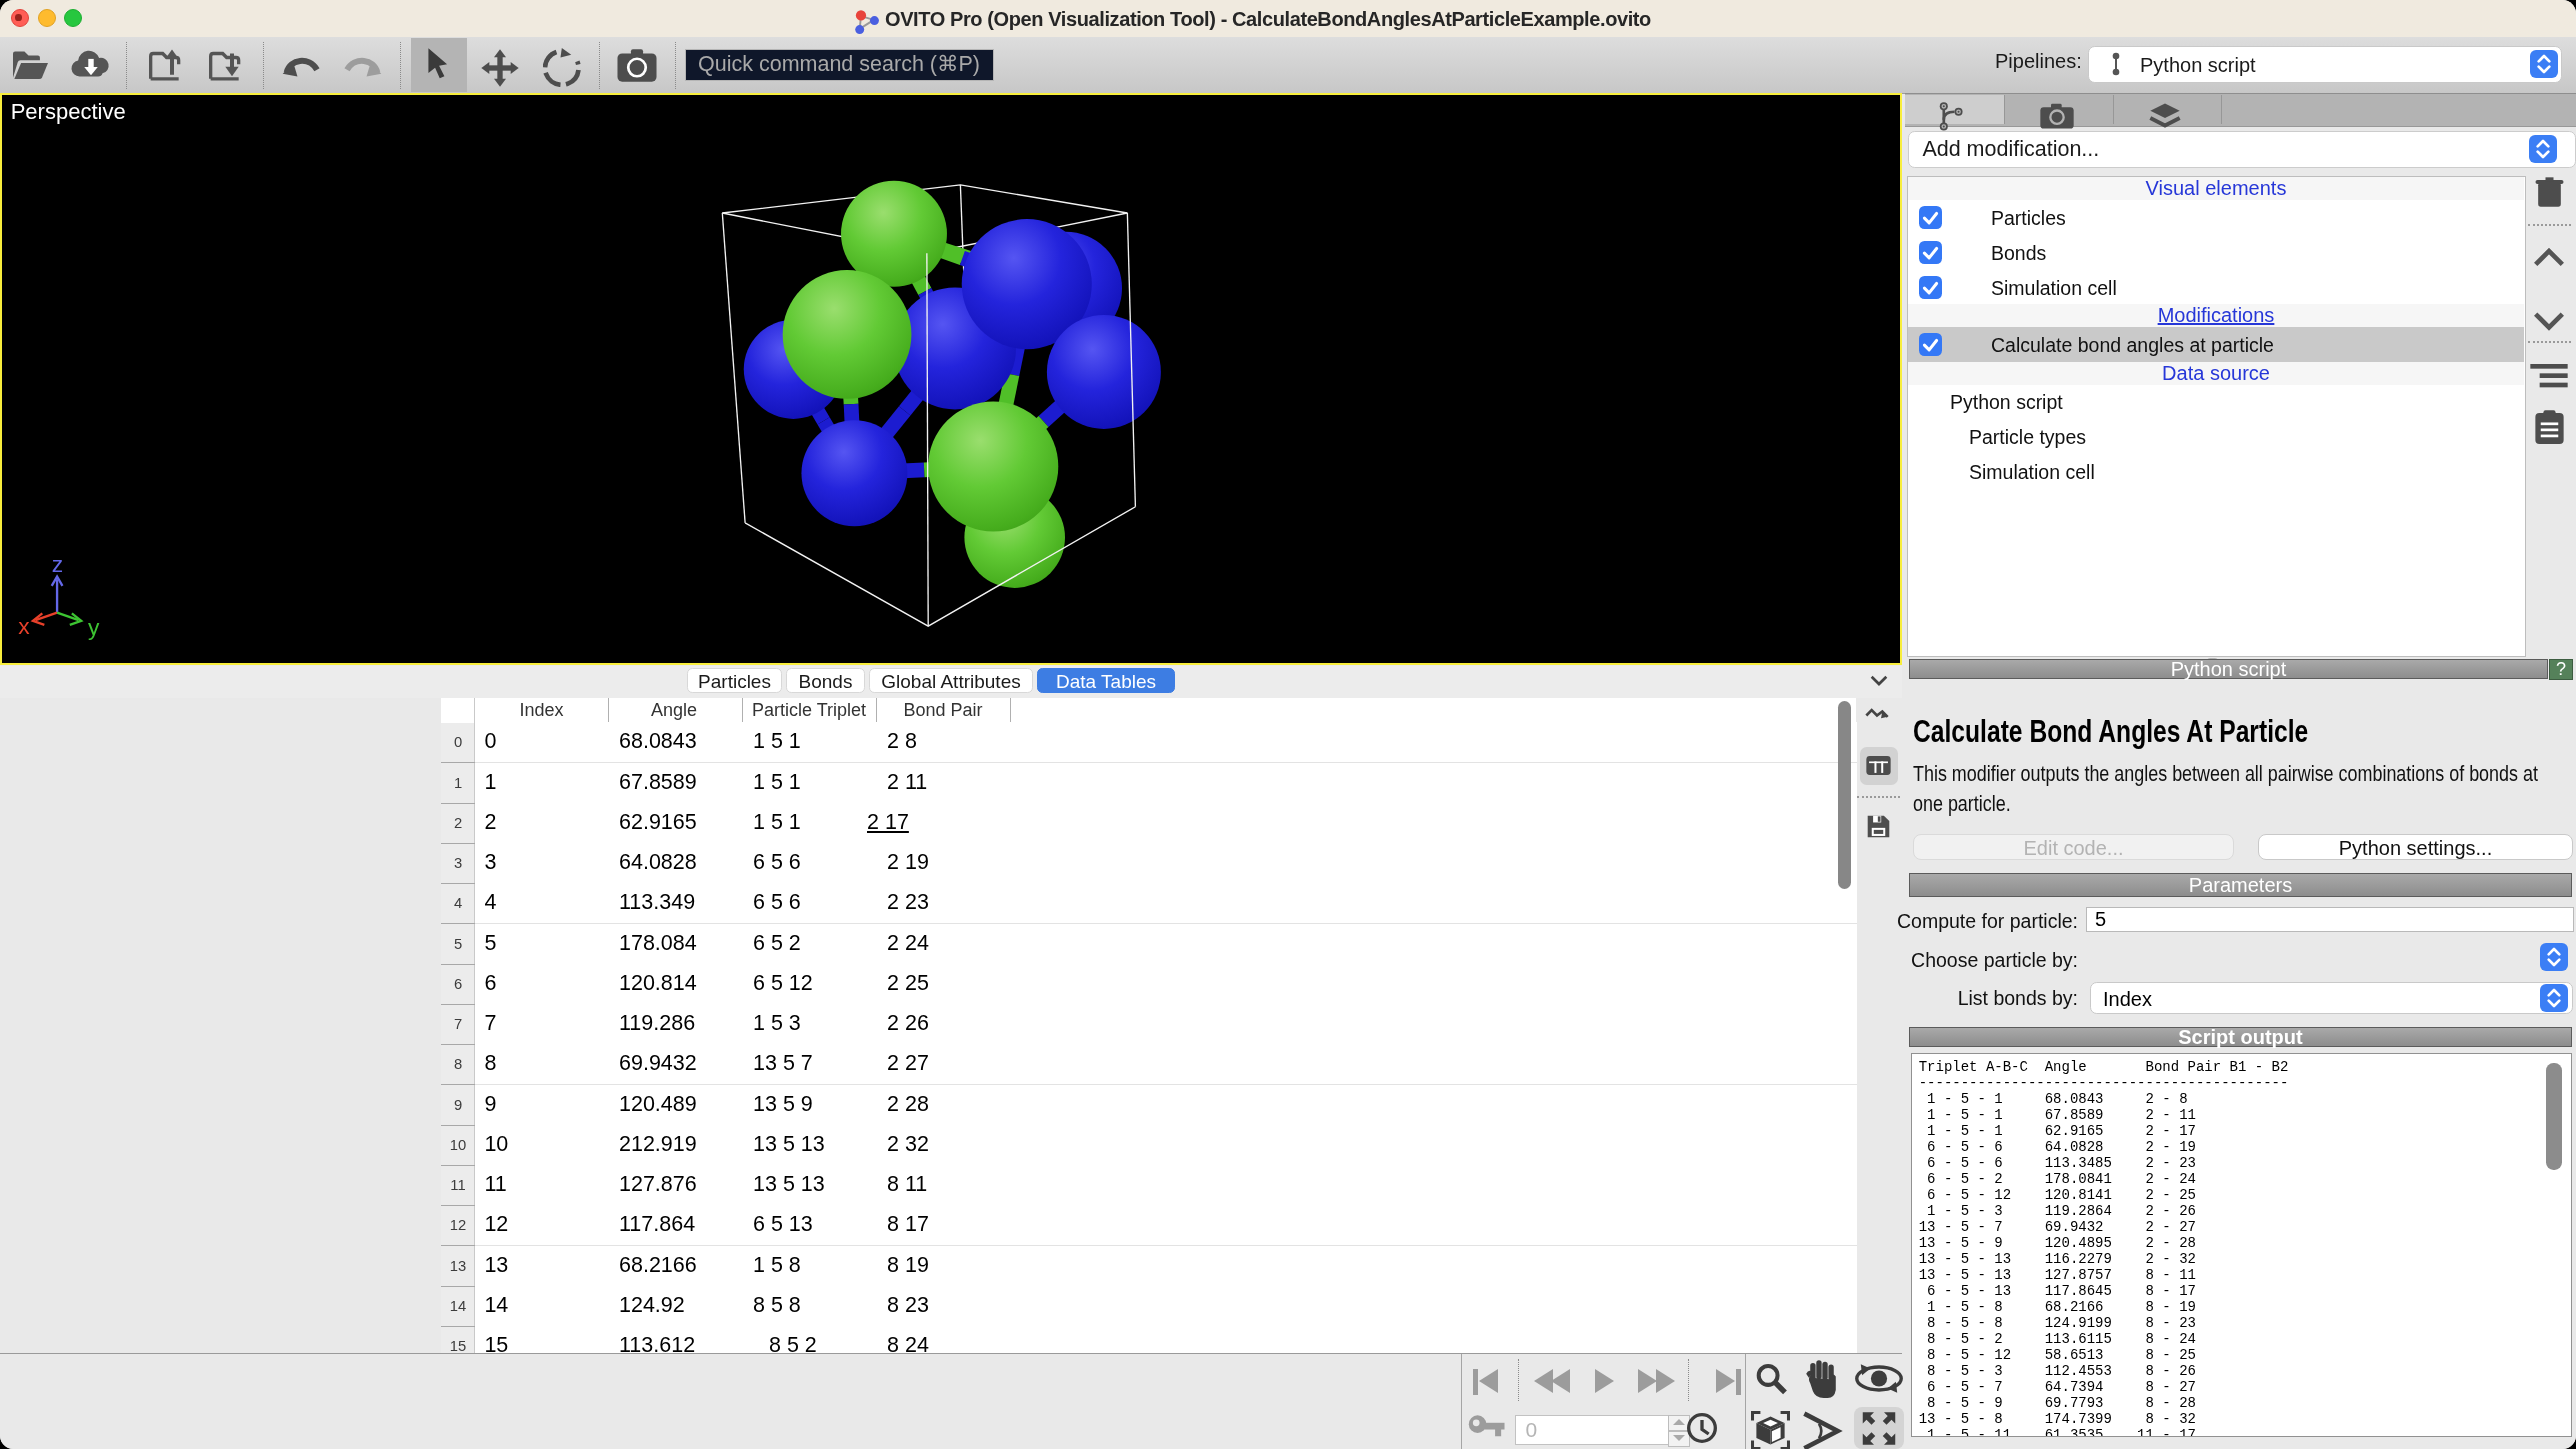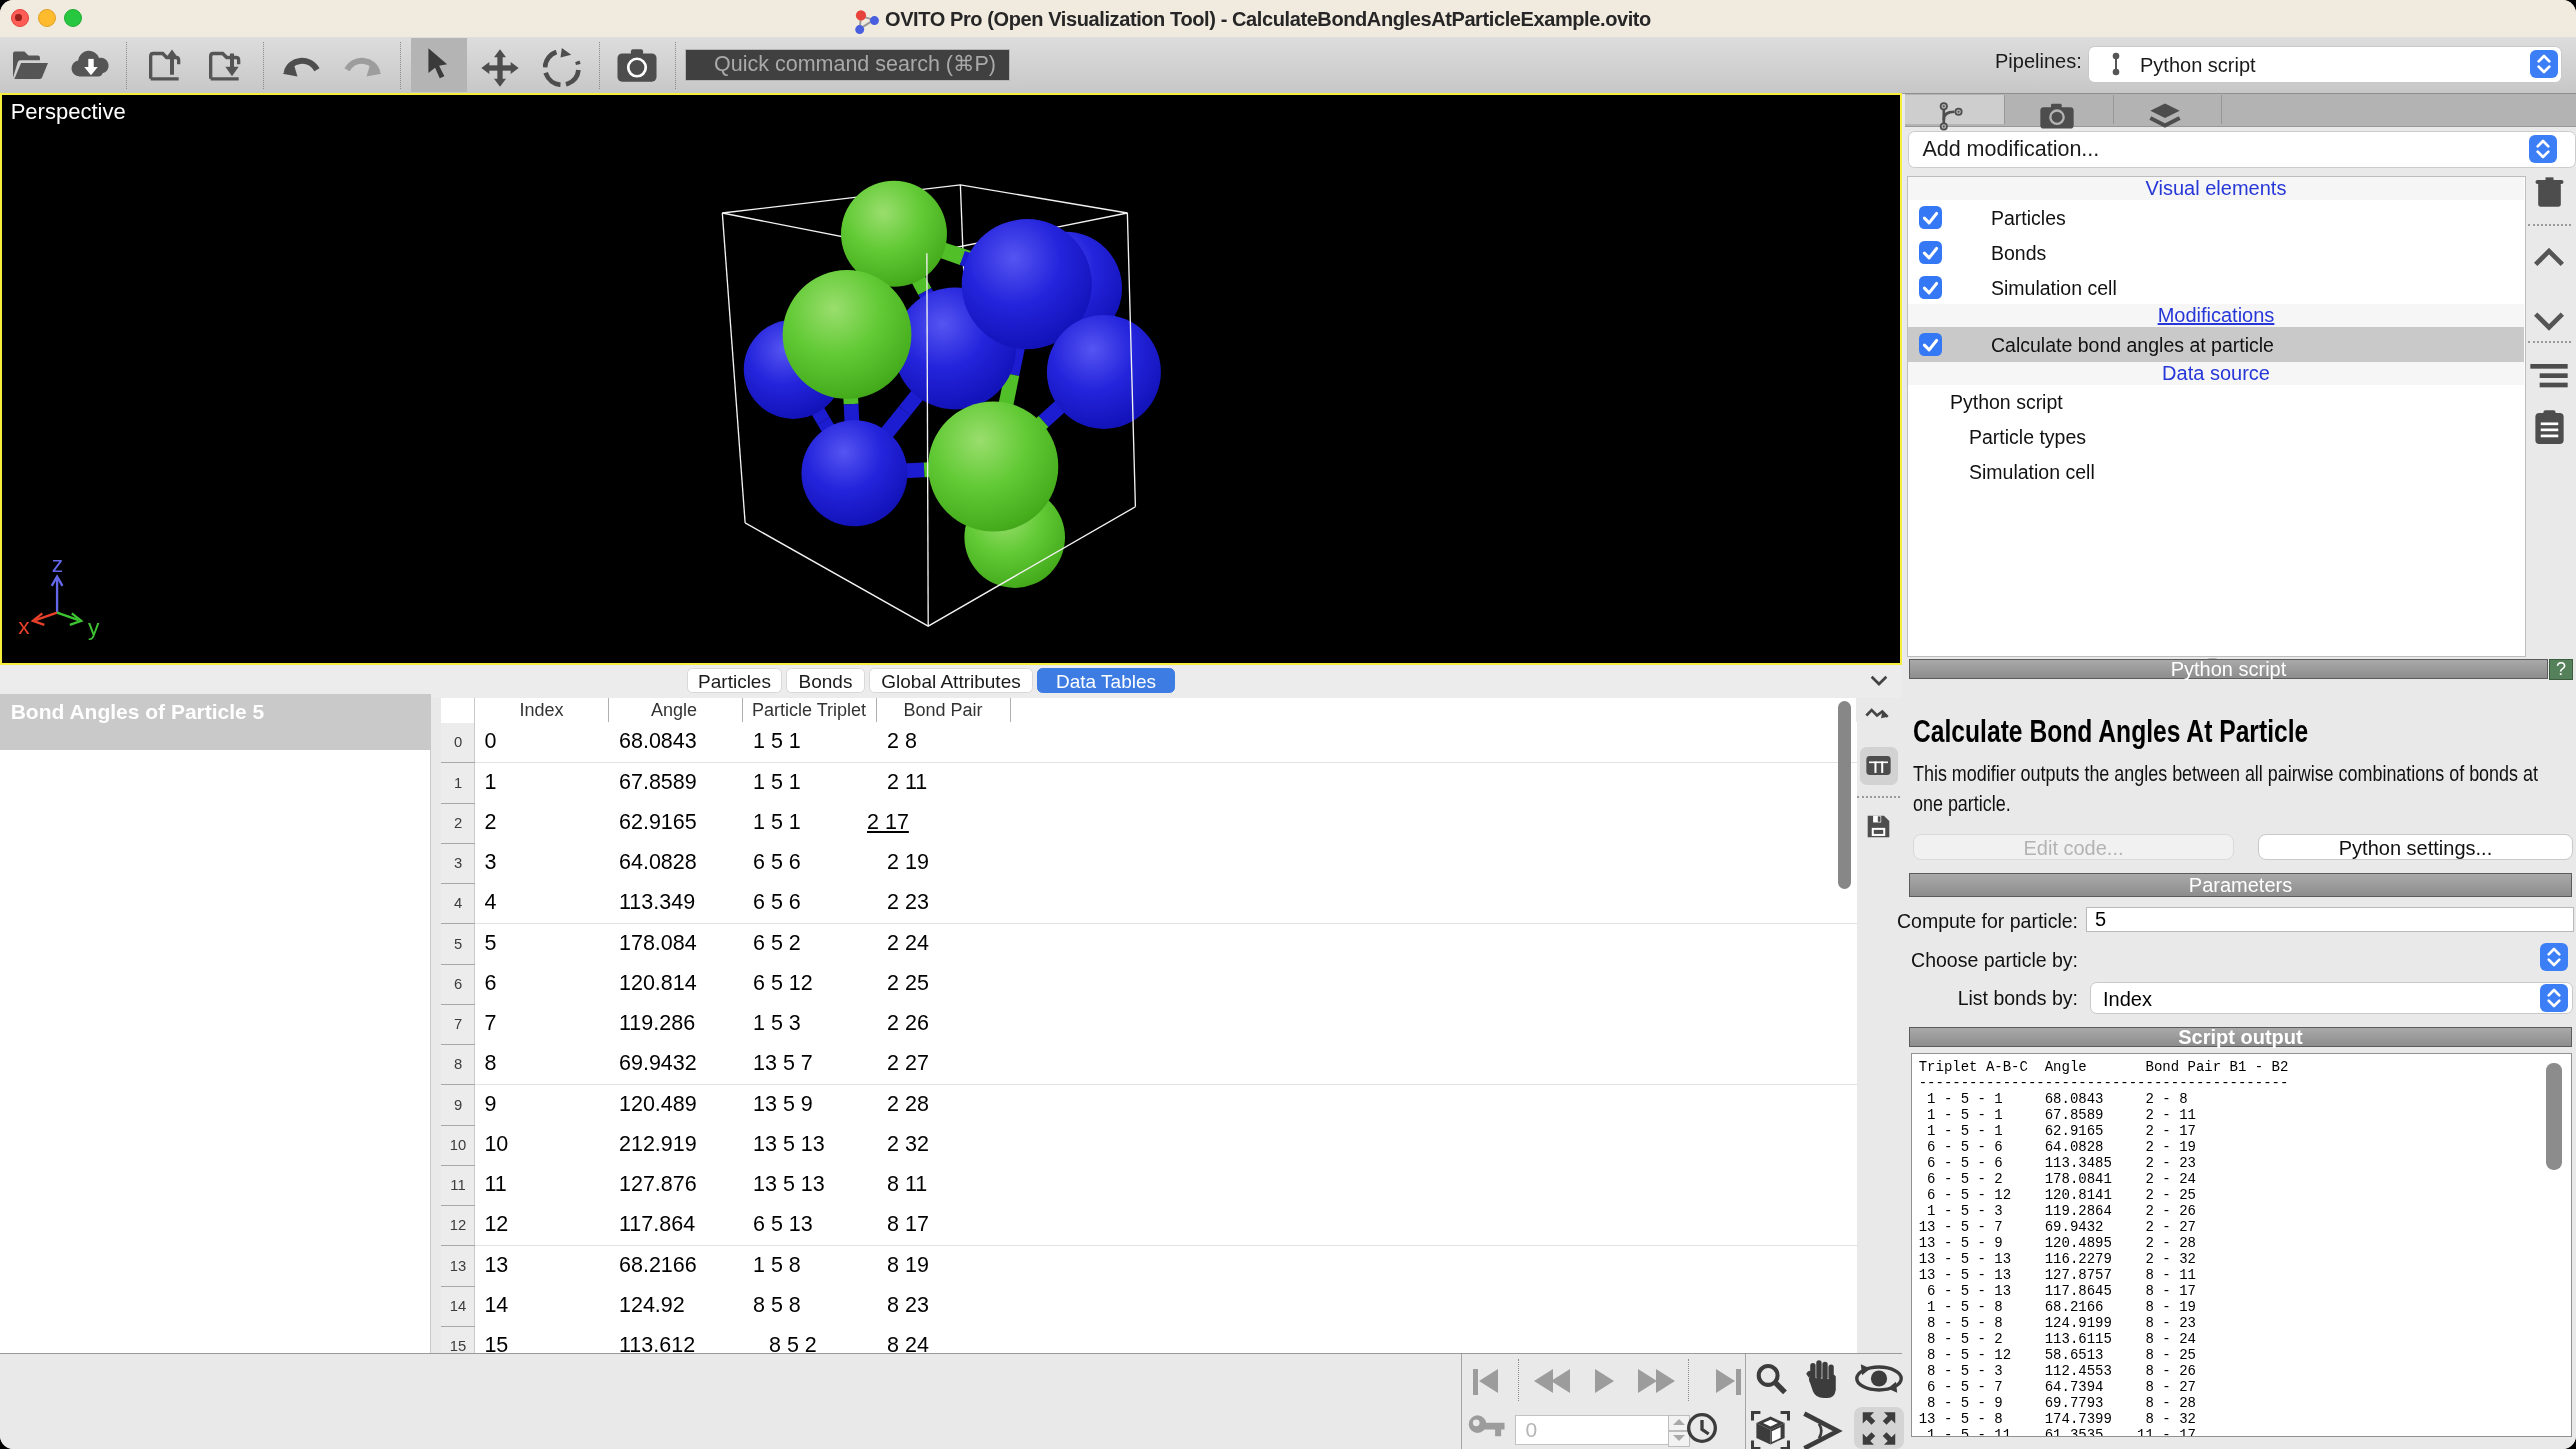--- a/index.html
+++ b/index.html
@@ -5,21 +5,21 @@
 html,body{margin:0;padding:0;background:#000;}
 body{width:2576px;height:1449px;font-family:"Liberation Sans",sans-serif;-webkit-font-smoothing:antialiased;}
 .win{position:absolute;left:0;top:0;width:2576px;height:1449px;border-radius:13.4px;overflow:hidden;background:#e9e9e9;}
 .abs{position:absolute;}
 .tb{left:0;top:0;width:2576px;height:37px;background:#f0eadf;}
 .title{left:885px;top:0;height:37px;font-weight:bold;font-size:20px;color:#262626;line-height:38px;letter-spacing:-0.4px;}
 .light{top:9.4px;width:16px;height:16px;border-radius:50%;}
 .toolbar{left:0;top:37px;width:2576px;height:56px;background:linear-gradient(#dddddd,#c7c7c7);border-bottom:0.7px solid #9d9d9d;}
 .vsep{top:42px;height:47px;width:0;border-left:1.3px dotted #8a8a8a;}
 .ticon{top:48px;}
-.searchbox{left:685px;top:49px;width:295px;height:29.5px;background:#404040;border:1.3px solid #b5b5b5;color:#a9a9a9;font-size:21.5px;line-height:29.5px;padding-left:28px;}
+.searchbox{left:685px;top:49px;width:295px;height:29.5px;background:#0f172a;border:1.3px solid #b5b5b5;color:#a9a9a9;font-size:21.5px;line-height:29.5px;padding-left:12px;}
 .pipelbl{left:1995px;top:50px;font-size:20px;color:#1a1a1a;}
 .pipecombo{left:2088px;top:46px;width:472px;height:35px;background:#fff;border:0.7px solid #c9c9c9;border-radius:6.7px;}
 .viewport{left:0;top:93px;width:1898px;height:568px;background:#000;border:2.7px solid #f8ee3c;}
 .persp{left:10.7px;top:99px;font-size:22px;color:#fff;}
 .rpanel{left:1905px;top:93px;width:671px;height:1356px;background:#e9e9e9;}
 .rtabs{left:1905px;top:93px;width:671px;height:32px;background:#b3b3b3;border-top:0.7px solid #8e8e8e;border-bottom:0.7px solid #989898;}
 .rtab{top:95px;height:29px;border-right:1.3px solid #979797;}
 .rtabsel{background:#cecece;}
 .addmod{left:1908px;top:131px;width:653px;height:35px;background:#fff;border:0.7px solid #cccccc;border-radius:6.7px;font-size:21.5px;color:#1a1a1a;line-height:35px;padding-left:13.4px;}
 .plist{left:1907px;top:176px;width:617px;height:479px;background:#fff;border:0.7px solid #bdbdbd;}
@@ -234,25 +234,20 @@
 <div class="abs persp">Perspective</div>
 
 <div class="abs dtabs"></div>
 <div class="abs dtab" style="left:687px;width:95px;line-height:25px;">Particles</div>
 <div class="abs dtab" style="left:786px;width:79px;line-height:25px;">Bonds</div>
 <div class="abs dtab" style="left:869px;width:164px;line-height:25px;">Global Attributes</div>
 <div class="abs dtab dtabsel" style="left:1037px;width:138px;line-height:25px;">Data Tables</div>
 <svg class="abs" style="left:1869px;top:674px" width="20" height="13.4" viewBox="0 0 30 20">
       <path d="M4 4 L15 15 L26 4" fill="none" stroke="#444" stroke-width="4"></path>
     </svg>
-<div class="abs leftlist">
-      <div class="abs selitem">
-        <div style="position:absolute;left:10.7px;top:5.4px;">Bond Angles of Particle 5</div>
-      </div>
-    </div>
 <div class="abs rnumcol"></div>
 <div class="abs thead">
 <div class="abs th" style="left:34px;width:133px;">Index</div>
 <div class="abs th" style="left:166px;width:134px;">Angle</div>
 <div class="abs th" style="left:301px;width:134px;">Particle Triplet</div>
 <div class="abs th" style="left:435px;width:134px;">Bond Pair</div>
 </div>
 <div class="abs vline" style="left:474px;height:655px;background:#c9c9c9;width:1.3px;"></div>
 <div class="abs vline" style="left:608px;height:655px;"></div>
     <div class="abs" style="left:608px;top:698px;width:0.7px;height:25px;background:#b0b0b0;"></div>

